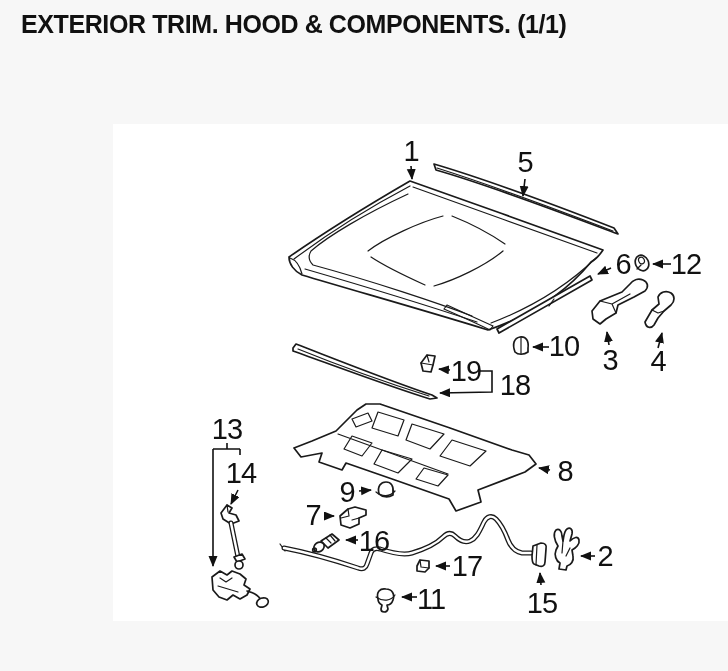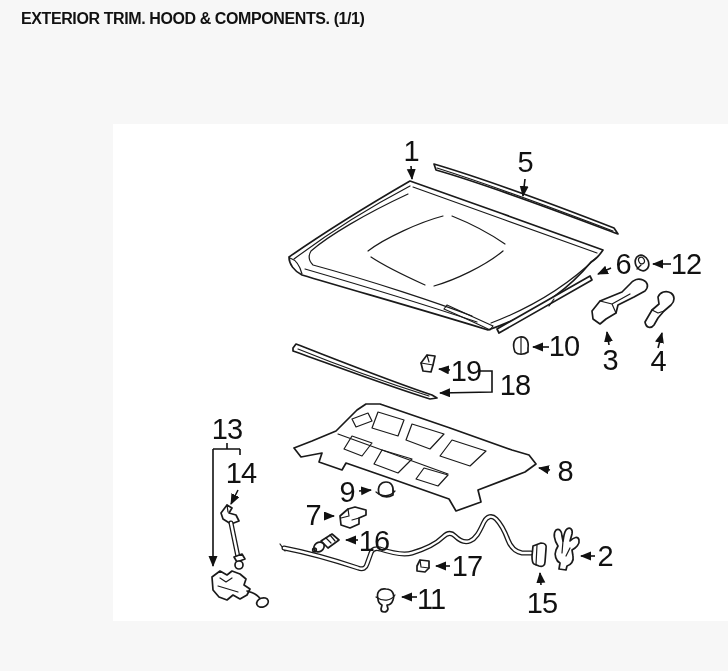--- a/index.html
+++ b/index.html
@@ -5,21 +5,21 @@
   html,body{margin:0;padding:0;}
   body{
     width:728px;height:671px;
     background:#f7f7f7;
     font-family:"Liberation Sans", sans-serif;
     position:relative;
     overflow:hidden;
   }
   .title{
     position:absolute;left:21px;top:10px;
-    font-size:16px;font-weight:700;letter-spacing:-0.4px;
+    font-size:25px;font-weight:700;letter-spacing:-0.4px;
     color:#111;white-space:nowrap;
   }
   .panel{
     position:absolute;left:113px;top:124px;width:615px;height:497px;
     background:#ffffff;
   }
   svg{display:block;}
   .art{fill:none;stroke:#1a1a1a;stroke-width:1.7;stroke-linejoin:round;stroke-linecap:round;}
   .thin{stroke-width:1.2;}
   .solid{fill:#ffffff;}

